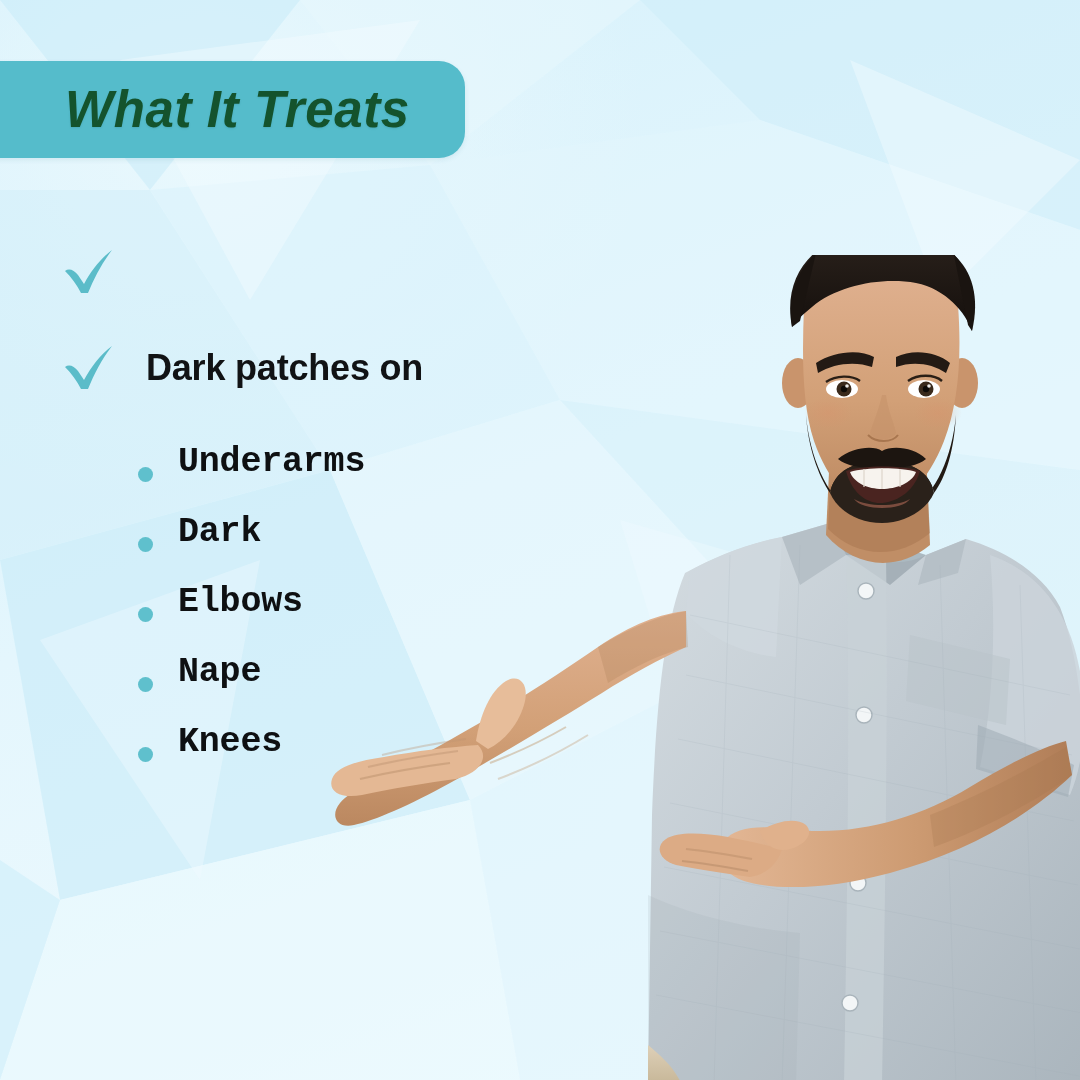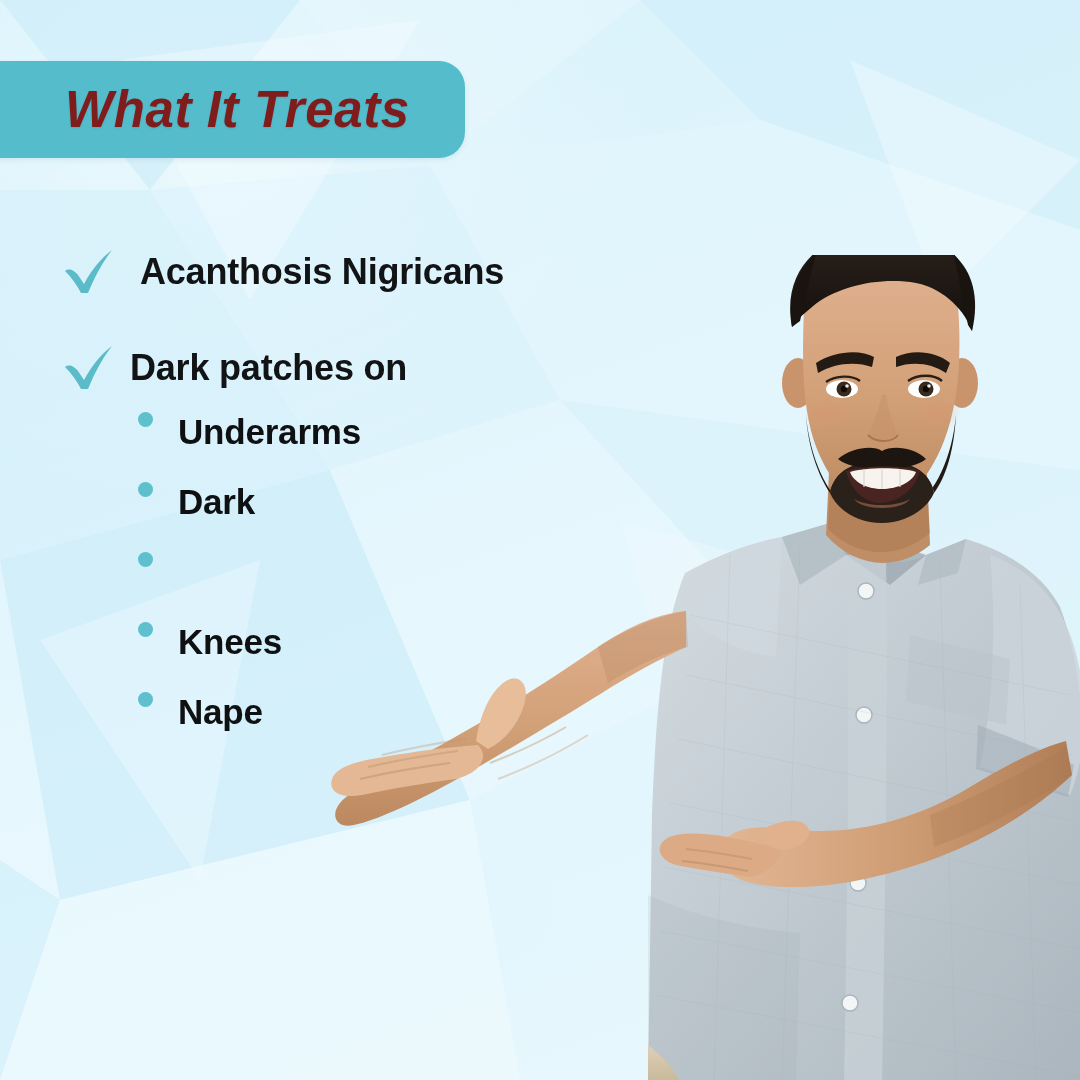--- a/index.html
+++ b/index.html
@@ -36,21 +36,21 @@
     left:-40px; top:61px;
     width:505px; height:97px;
     background:#55bccb;
     border-radius:0 26px 26px 0;
     display:flex;
     align-items:center;
     box-shadow:0 2px 5px rgba(40,120,140,.10);
   }
   .banner-title {
     margin-left:105px;
-    color:#7f1d1d;
+    color:#14532d;
     font-size:51px;
     font-weight:bold;
     font-style:italic;
     letter-spacing:.6px;
     line-height:1;
     white-space:nowrap;
     text-shadow:0 1px 2px rgba(30,100,115,.18);
   }
 
   
@@ -70,32 +70,33 @@
     display:block;
   }
   .check-label {
     font-size:36px;
     font-weight:bold;
     color:#111315;
     white-space:nowrap;
     letter-spacing:-.2px;
   }
   .check-row.row-1 .check-label { margin-left:22px; }
-  .check-row.row-2 .check-label { margin-left:12px; }
+  .check-row.row-2 .check-label { margin-left:28px; }
 
   
   .bullet-list {
     position:absolute;
     left:138px; top:412px;
     width:470px;
   }
   .bullet-row {
     display:flex;
-    align-items:flex-start;
+    align-items:flex-end;
     height:70px;
+    font-family:Liberation Mono, monospace;
   }
   .bullet-dot {
     width:15px; height:15px;
     flex:0 0 15px;
     border-radius:50%;
     background:#5fc0cd;
     margin-right:25px;
   }
   .bullet-label {
     font-size:35px;
@@ -365,21 +366,20 @@
   </div>
 
   <div class="check-list">
     <div class="check-row row-1">
       <svg class="check-icon" viewBox="0 0 58 58">
         <path d="M5,28 C 9,25 14,27 18,32 L 24,41
                  C 31,28 40,16 52,7
                  C 42,20 34,35 28,50 L 21,50
                  C 17,42 11,34 5,28 Z" fill="#5bbcc9"></path>
       </svg>
-      <span class="check-label">Acanthosis Nigricans</span>
     </div>
     <div class="check-row row-2">
       <svg class="check-icon" viewBox="0 0 58 58">
         <path d="M5,28 C 9,25 14,27 18,32 L 24,41
                  C 31,28 40,16 52,7
                  C 42,20 34,35 28,50 L 21,50
                  C 17,42 11,34 5,28 Z" fill="#5bbcc9"></path>
       </svg>
       <span class="check-label">Dark patches on</span>
     </div>
@@ -389,24 +389,25 @@
     <div class="bullet-row">
       <span class="bullet-dot"></span>
       <span class="bullet-label">Underarms</span>
     </div>
     <div class="bullet-row">
       <span class="bullet-dot"></span>
       <span class="bullet-label">Dark</span>
     </div>
     <div class="bullet-row">
       <span class="bullet-dot"></span>
+      <span class="bullet-label">Elbows</span>
+    </div>
+    <div class="bullet-row">
+      <span class="bullet-dot"></span>
+      <span class="bullet-label">Nape</span>
     </div>
     <div class="bullet-row">
       <span class="bullet-dot"></span>
       <span class="bullet-label">Knees</span>
     </div>
-    <div class="bullet-row">
-      <span class="bullet-dot"></span>
-      <span class="bullet-label">Nape</span>
-    </div>
   </div>
 
 </div>
 
 </body></html>

